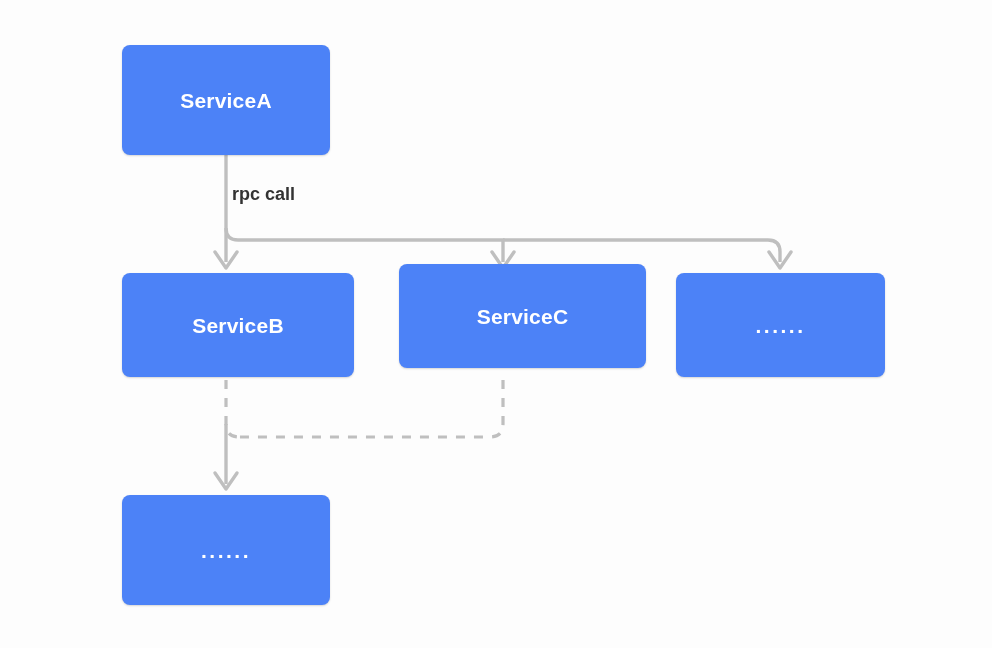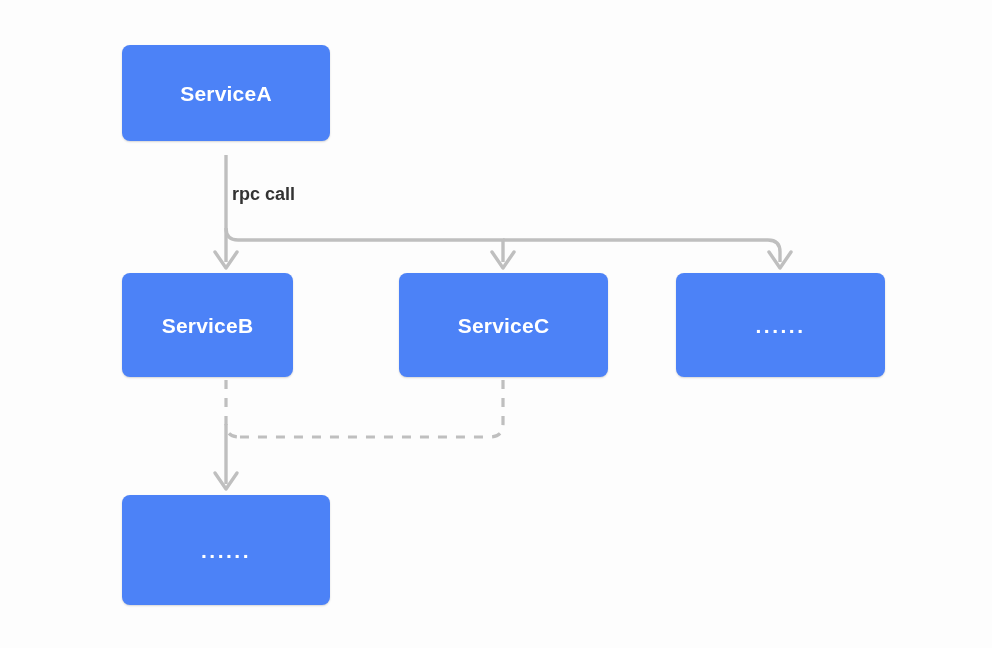--- a/index.html
+++ b/index.html
@@ -95,29 +95,29 @@
     <g>
       <path d="M 503 380 L 503 424 Q 503 437 490 437 L 239 437" fill="none" stroke="#bfbfbf" stroke-width="3.2" stroke-dasharray="9 9" stroke-linecap="butt"></path>
     </g>
 
     <g>
       <path d="M 226 424 L 226 484" fill="none" stroke="#bfbfbf" stroke-width="3.4" stroke-linecap="butt"></path>
       <path d="M 215 473 L 226 489 L 237 473" fill="none" stroke="#bfbfbf" stroke-width="3.4" stroke-linecap="round" stroke-linejoin="round"></path>
     </g>
   </svg>
 
-  <div class="node" style="left:122px; top:45px; width:208px; height:96px; background:#4c82f7;">
+  <div class="node" style="left:122px; top:45px; width:208px; height:110px; background:#4c82f7;">
     <span class="node-label">ServiceA</span>
   </div>
 
-  <div class="node" style="left:122px; top:273px; width:171px; height:104px; background:#4c82f7;">
+  <div class="node" style="left:122px; top:273px; width:232px; height:104px; background:#4c82f7;">
     <span class="node-label">ServiceB</span>
   </div>
 
-  <div class="node" style="left:399px; top:273px; width:209px; height:104px; background:#4c82f7;">
+  <div class="node" style="left:399px; top:264px; width:247px; height:104px; background:#4c82f7;">
     <span class="node-label">ServiceC</span>
   </div>
 
   <div class="node" style="left:676px; top:273px; width:209px; height:104px; background:#4c82f7;">
     <span class="node-label dots">......</span>
   </div>
 
   <div class="node" style="left:122px; top:495px; width:208px; height:110px; background:#4c82f7;">
     <span class="node-label dots">......</span>
   </div>

